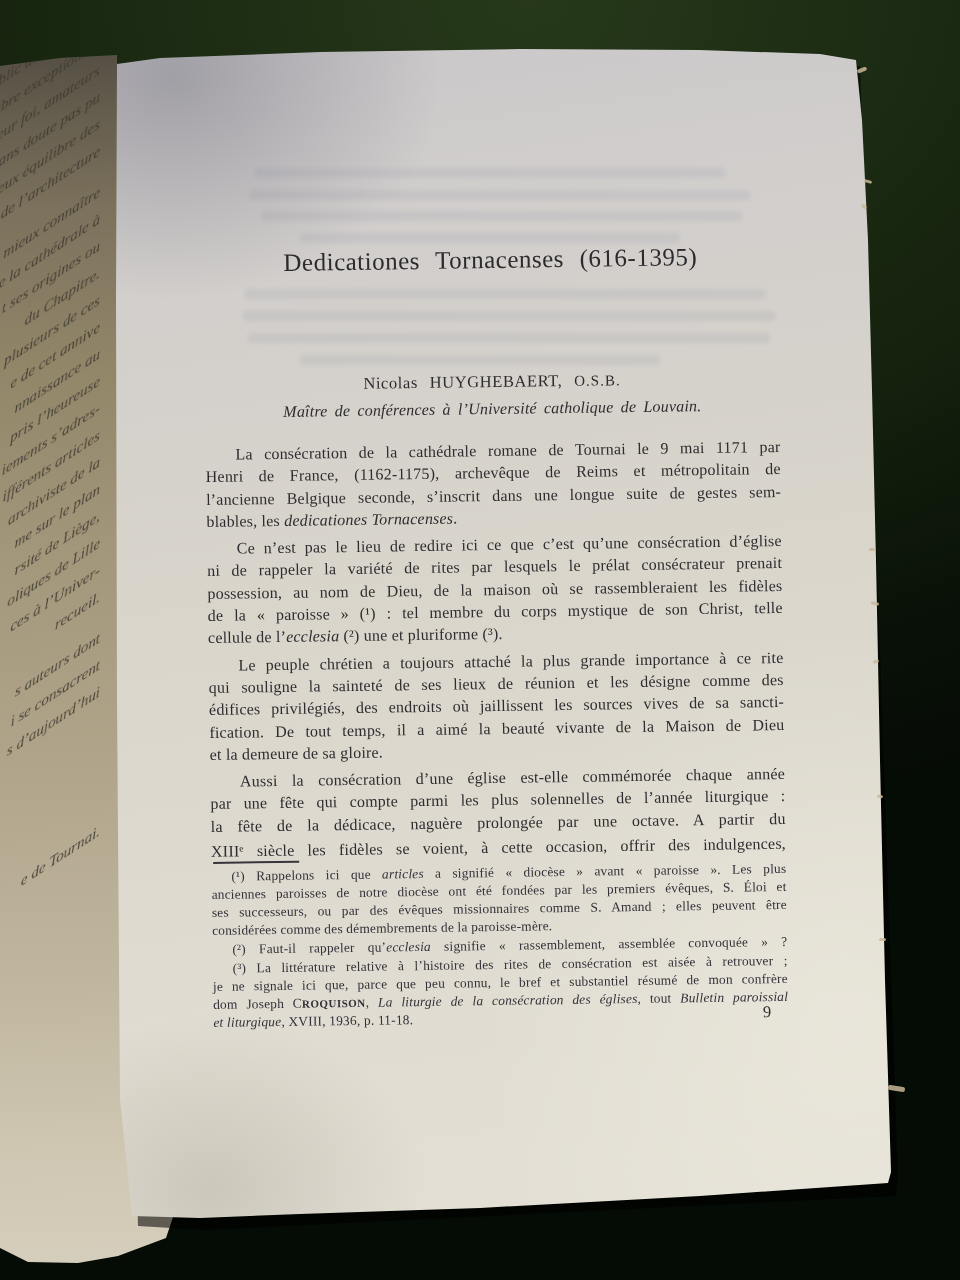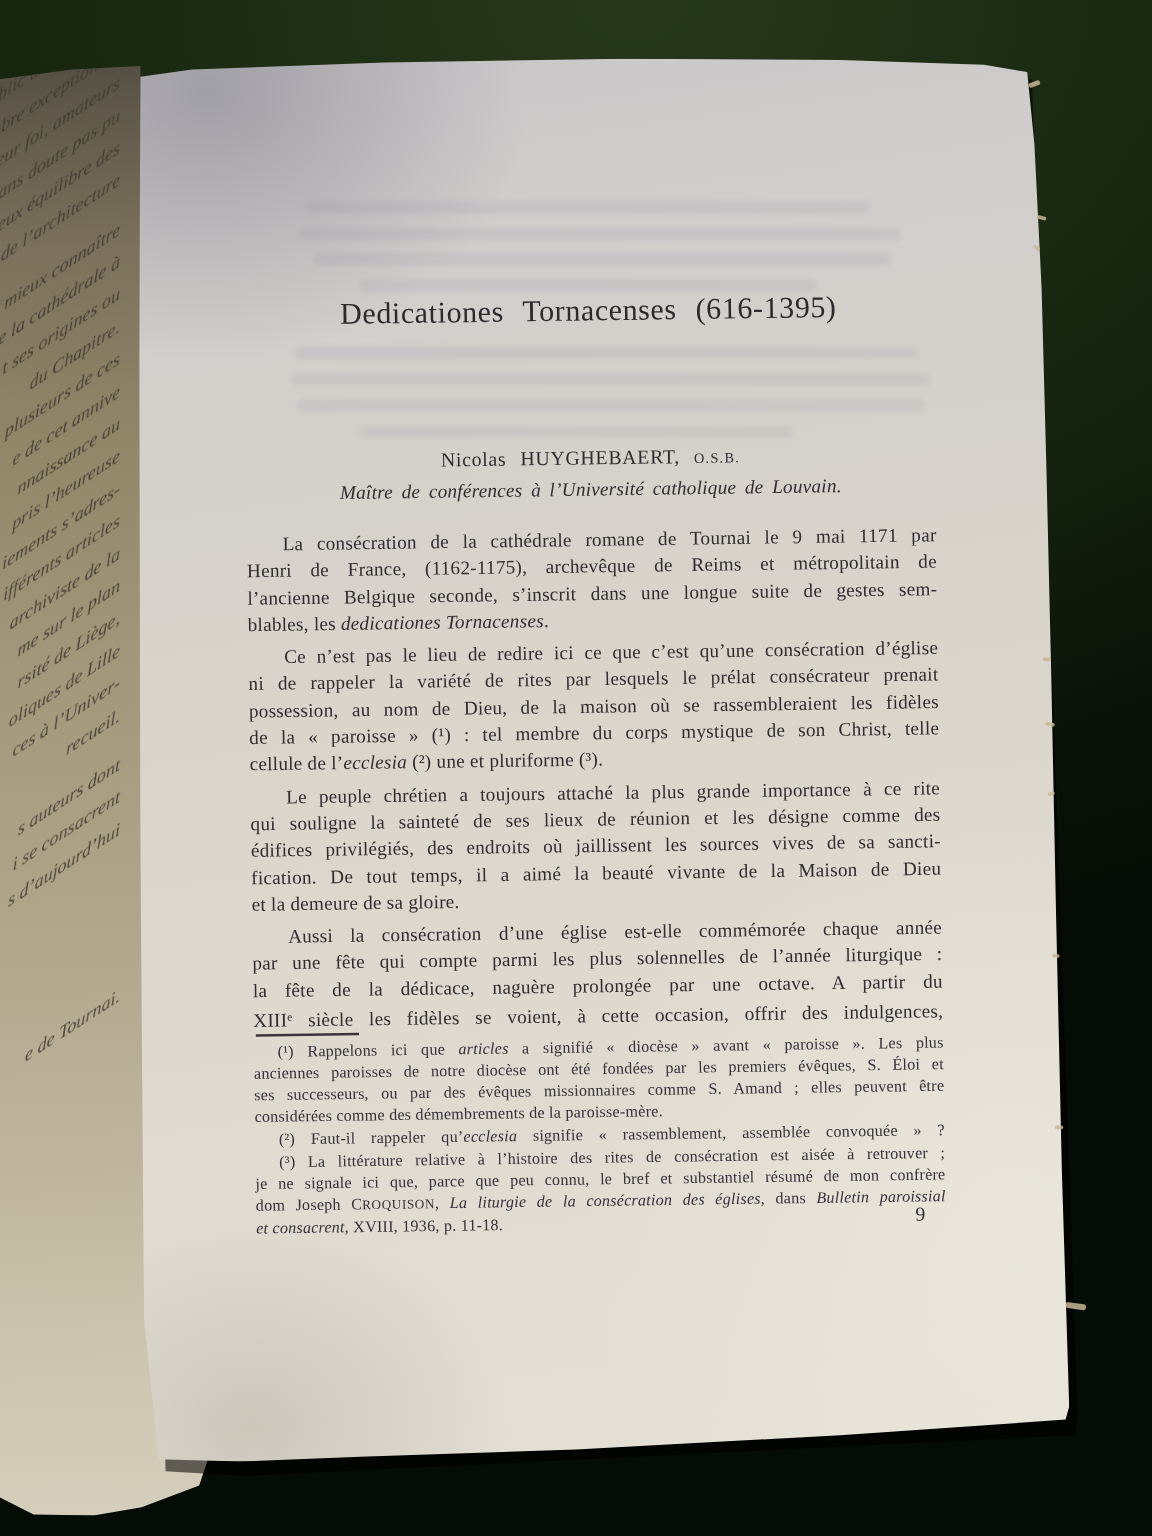--- a/index.html
+++ b/index.html
@@ -32,37 +32,37 @@
       linear-gradient(90deg, rgba(45,40,52,.32) 0%, rgba(45,40,52,.12) 2.5%, rgba(45,40,52,0) 9%),
       linear-gradient(172deg,#c8c5c9 0%,#d1cecc 20%,#d9d5cb 45%,#dfdbd0 70%,#e5e1d7 100%); border-radius: 30px;}
   .ghost{position:absolute;height:10px;border-radius:3px;background:#475070;opacity:.075;filter:blur(2px);}
   
   .text-col{position:absolute;left:205px;top:0;width:575px;height:1280px;color:#2f2c30;
     transform:rotate(-0.8deg);transform-origin:0px 420px;letter-spacing:.2px;}
   .title{position:absolute;top:250px;left:0;width:100%;margin:0;text-align:center;
     font-size:25px;font-weight:normal;letter-spacing:.5px;word-spacing:9px;color:#2d2a2e;}
   .author{position:absolute;top:376px;left:0;width:100%;text-align:center;
     font-size:16.5px;word-spacing:7px;letter-spacing:.6px;}
-  .osb{font-size:12px;letter-spacing:1px;}
+  .osb{font-size:15px;letter-spacing:1px;}
   .affiliation{position:absolute;top:404px;left:0;width:100%;text-align:center;
     font-style:italic;font-size:16px;word-spacing:3px;}
   .bodytxt{position:absolute;top:444px;left:0;width:575px;font-size:16px;}
   .line{line-height:22.3px;}
   .jfull{text-align:justify;text-align-last:justify;}
   .para + .para{margin-top:5px;}
   .bodytxt .para .line:first-child{text-indent:30px;}
   .fnotes{position:absolute;top:868px;left:0;width:575px;font-size:13.4px;color:#34313a;}
   .fnotes .line{line-height:18px;}
   .fnotes .para .line:first-child{text-indent:20px;}
   .fnotes .para + .para{margin-top:1px;}
   .fn-rule{position:absolute;top:862px;left:2px;width:86px;height:2px;background:#39343c;}
   .page-number{position:absolute;top:1010px;right:17px;font-size:16.5px;color:#2f2c30;}
   .it{font-style:italic;}
   .sup{font-size:.6em;vertical-align:.5em;}
-  .scaps{font-size:.82em;letter-spacing:.5px;}
+  .scaps{font-size:.82em;letter-spacing:.5px;font-weight:bold;}
   .fiber{position:absolute;background:#c8b795;opacity:.85;border-radius:2px;}
 </style>
 </head>
 <body>
 
 <div class="scene">
   <div class="backdrop"></div>
 
   <div class="left-page">
     <div class="left-text" id="left-text">
@@ -166,22 +166,22 @@
             <div class="line jfull"><span>anciennes paroisses de notre diocèse ont été fondées par les premiers évêques, S. Éloi et</span></div>
             <div class="line jfull"><span>ses successeurs, ou par des évêques missionnaires comme S. Amand ; elles peuvent être</span></div>
             <div class="line"><span>considérées comme des démembrements de la paroisse-mère.</span></div>
           </div>
           <div class="para">
             <div class="line jfull"><span>(²) Faut-il rappeler qu’</span><span class="it">ecclesia</span><span> signifie « rassemblement, assemblée convoquée » ?</span></div>
           </div>
           <div class="para">
             <div class="line jfull"><span>(³) La littérature relative à l’histoire des rites de consécration est aisée à retrouver ;</span></div>
             <div class="line jfull"><span>je ne signale ici que, parce que peu connu, le bref et substantiel résumé de mon confrère</span></div>
-            <div class="line jfull"><span>dom Joseph C</span><span class="scaps">ROQUISON</span><span>, </span><span class="it">La liturgie de la consécration des églises</span><span>, dans </span><span class="it">Bulletin paroissial</span></div>
-            <div class="line"><span class="it">et consacrent</span><span>, XVIII, 1936, p. 11-18.</span></div>
+            <div class="line jfull"><span>dom Joseph C</span><span class="scaps">ROQUISON</span><span>, </span><span class="it">La liturgie de la consécration des églises</span><span>, tout </span><span class="it">Bulletin paroissial</span></div>
+            <div class="line"><span class="it">et liturgique</span><span>, XVIII, 1936, p. 11-18.</span></div>
           </div>
         </div>
 
       <div class="page-number">9</div>
     </div>
   </div>
 
   <div id="fibers">
       <div class="fiber" style="left: 857px; top: 68px; width: 10px; height: 4px; transform: rotate(-20deg);"></div>
       <div class="fiber" style="left: 864px; top: 180px; width: 8px; height: 3px; transform: rotate(15deg);"></div>

